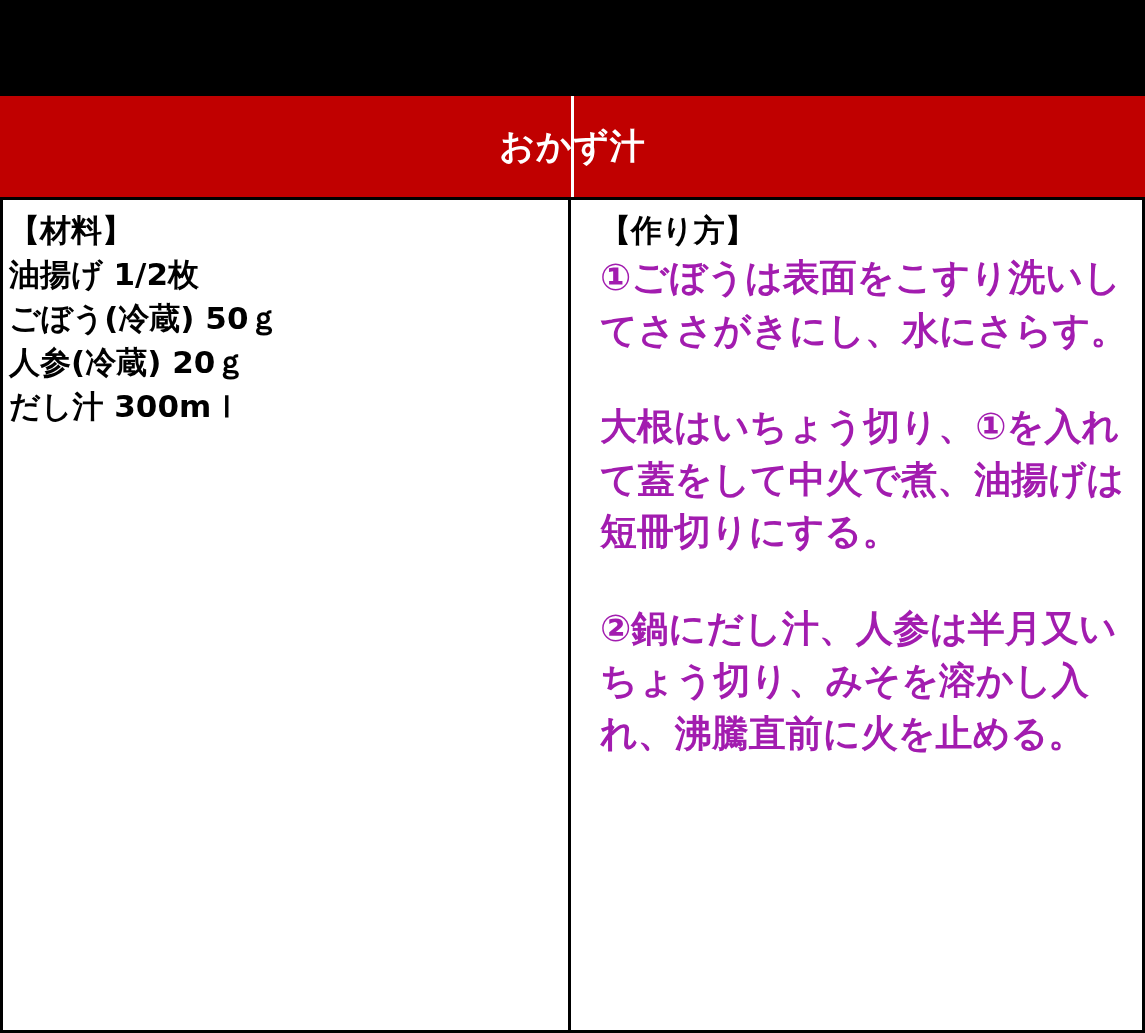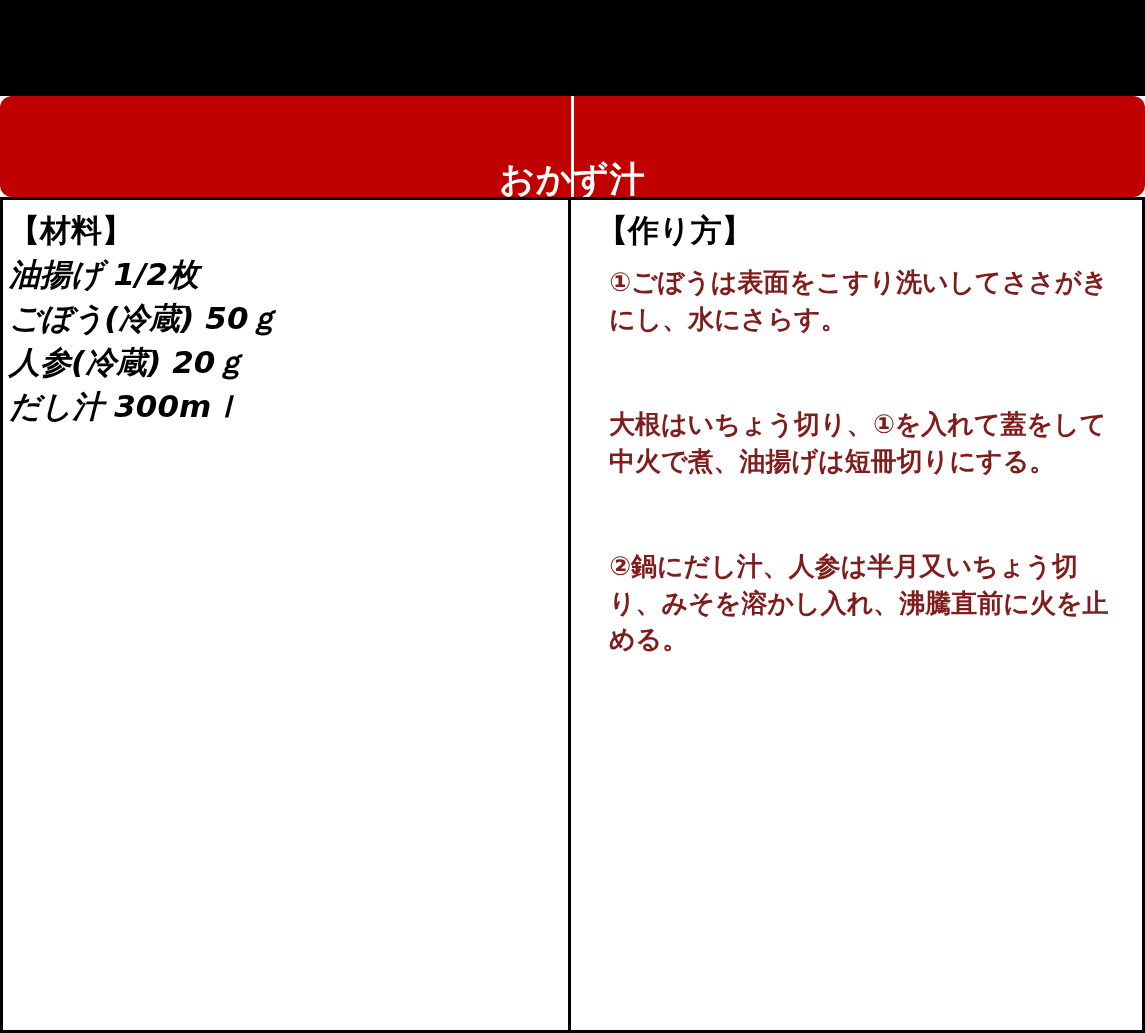--- a/index.html
+++ b/index.html
@@ -27,24 +27,23 @@
     height: 937px;
     background: #ffffff;
     box-sizing: border-box;
   }
   .title-bar {
     position: relative;
     width: 100%;
     height: 101px;
     background: #c00000;
     display: flex;
-    align-items: flex-end;
+    align-items: center;
     justify-content: center;
     box-sizing: border-box;
-    border-radius: 12px;
   }
   .title-bar .title-text {
     color: #ffffff;
     font-size: 35px;
     font-weight: bold;
     letter-spacing: 1px;
     line-height: 1;
   }
   .title-divider {
     position: absolute;
@@ -58,20 +57,21 @@
     position: relative;
     width: 100%;
     height: 836px;
     background: #ffffff;
     display: flex;
     box-sizing: border-box;
     border-top: 3px solid #000000;
     border-left: 3px solid #000000;
     border-right: 3px solid #000000;
     border-bottom: 3px solid #000000;
+    justify-content: space-between;
   }
   .col {
     box-sizing: border-box;
     padding: 8px 6px 0 6px;
   }
   .col-left {
     width: 568px;
     border-right: 3px solid #000000;
   }
   .col-right {
@@ -86,28 +86,27 @@
     margin: 0 0 0 0;
     white-space: nowrap;
   }
   .line {
     font-size: 31px;
     font-weight: bold;
     color: #000000;
     line-height: 1.42;
     margin: 0;
     white-space: nowrap;
-    font-style: italic;
   }
   .para {
-    font-size: 26px;
+    font-size: 37px;
     font-weight: bold;
-    color: #7f1d1d;
+    color: #a21caf;
     line-height: 1.42;
-    margin: 12px;
+    margin: 0;
   }
   .gap {
     height: 44px;
   }
 </style>
 </head>
 <body>
 
 <div class="page">
   <div class="card">

